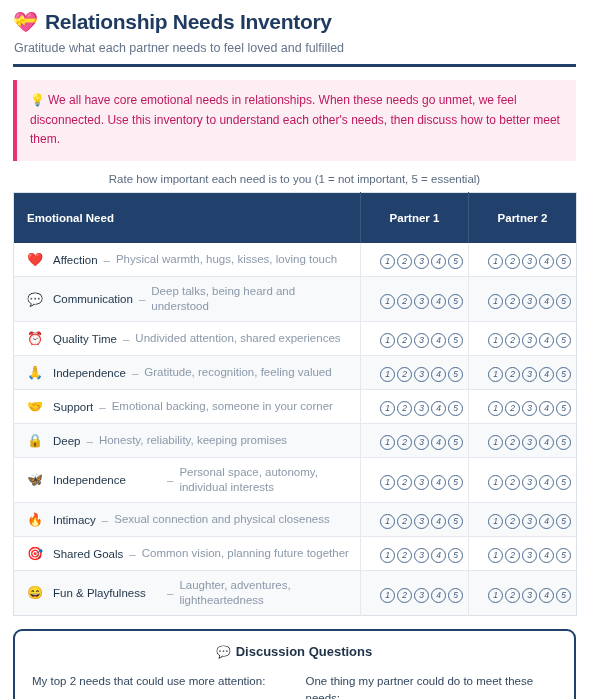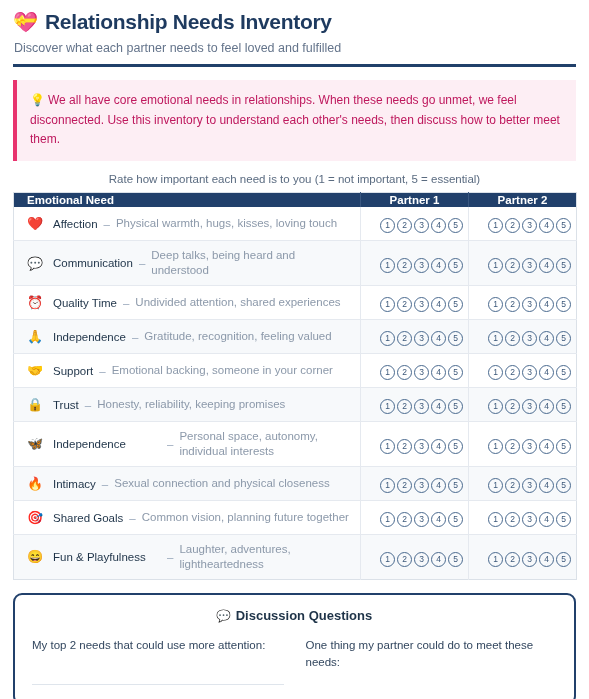--- a/index.html
+++ b/index.html
@@ -68,21 +68,21 @@
     width: 563px;
     border-collapse: collapse;
     table-layout: fixed;
     border: 1px solid #dbe1e8;
   }
   table.inventory thead th {
     background: #21406b;
     color: #ffffff;
     font-size: 11.5px;
     font-weight: bold;
-    padding: 1px 10px;
+    padding: 19px 10px;
     text-align: center;
     border-right: 1px solid #3a5780;
   }
   table.inventory thead th:last-child { border-right: none; margin-left: 40px; }
   table.inventory thead th.need-col {
     text-align: left;
     padding-left: 13px;
   }
   col.c-need { width: 347px; }
   col.c-p1   { width: 108px; }
@@ -128,20 +128,21 @@
   
   tr.wrapped .need-name { flex: 0 0 108px; }
   tr.wrapped .need-desc { flex: 1 1 auto; }
 
   td.rate-cell {
     text-align: center;
     padding: 7px 18px;
     border-right: 1px solid #e5e9ef;
     vertical-align: middle;
     white-space: nowrap;
+    font-style: italic;
   }
   td.rate-cell:last-child { border-right: none; }
   .circle {
     display: inline-block;
     width: 15px; height: 15px;
     line-height: 13px;
     border: 1px solid #4a6party;
     border: 1px solid #4a6a8f;
     border-radius: 50%;
     font-size: 8.5px;
@@ -183,21 +184,21 @@
 </style>
 </head>
 <body>
 
 <div class="page">
 
   <div class="title-row">
     <span class="title-emoji">💝</span>
     <span class="page-title">Relationship Needs Inventory</span>
   </div>
-  <div class="subtitle">Discover what each partner needs to feel loved and fulfilled</div>
+  <div class="subtitle">Gratitude what each partner needs to feel loved and fulfilled</div>
   <hr class="rule">
 
   <div class="alert">
     <span class="bulb">💡</span><span>We all have core emotional needs in relationships. When these needs go unmet, we feel disconnected. Use this inventory to understand each other's needs, then discuss how to better meet them.</span>
   </div>
 
   <div class="instruction">Rate how important each need is to you (1 = not important, 5 = essential)</div>
 
   <table class="inventory">
     <colgroup>
@@ -270,21 +271,21 @@
               <span class="need-desc">Emotional backing, someone in your corner</span>
             </div>
           </td>
           <td class="rate-cell"><span class="circle">1</span><span class="circle">2</span><span class="circle">3</span><span class="circle">4</span><span class="circle">5</span></td>
           <td class="rate-cell"><span class="circle">1</span><span class="circle">2</span><span class="circle">3</span><span class="circle">4</span><span class="circle">5</span></td>
         </tr>
         <tr>
           <td class="need-cell">
             <div class="need-inner">
               <span class="need-icon">🔒</span>
-              <span class="need-name">Trust</span>
+              <span class="need-name">Deep</span>
               <span class="need-dash">–</span>
               <span class="need-desc">Honesty, reliability, keeping promises</span>
             </div>
           </td>
           <td class="rate-cell"><span class="circle">1</span><span class="circle">2</span><span class="circle">3</span><span class="circle">4</span><span class="circle">5</span></td>
           <td class="rate-cell"><span class="circle">1</span><span class="circle">2</span><span class="circle">3</span><span class="circle">4</span><span class="circle">5</span></td>
         </tr>
         <tr class="wrapped">
           <td class="need-cell">
             <div class="need-inner">

